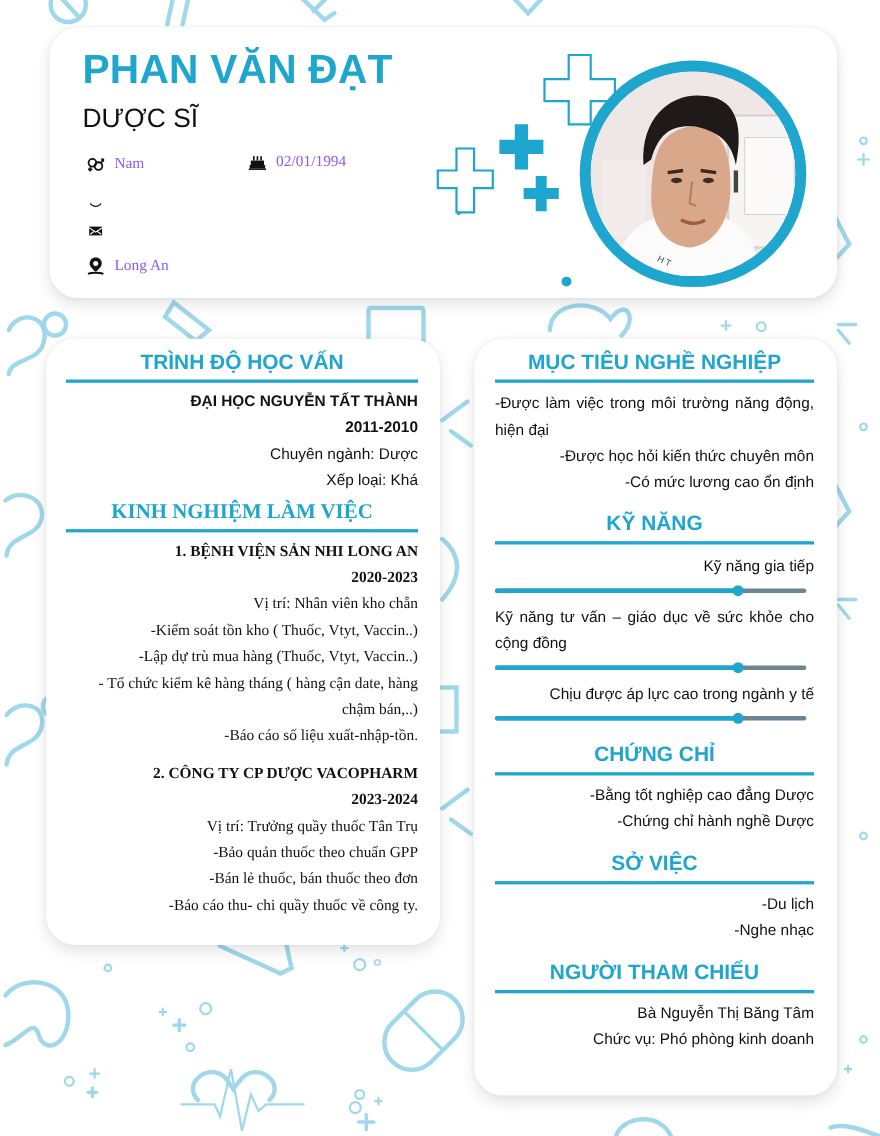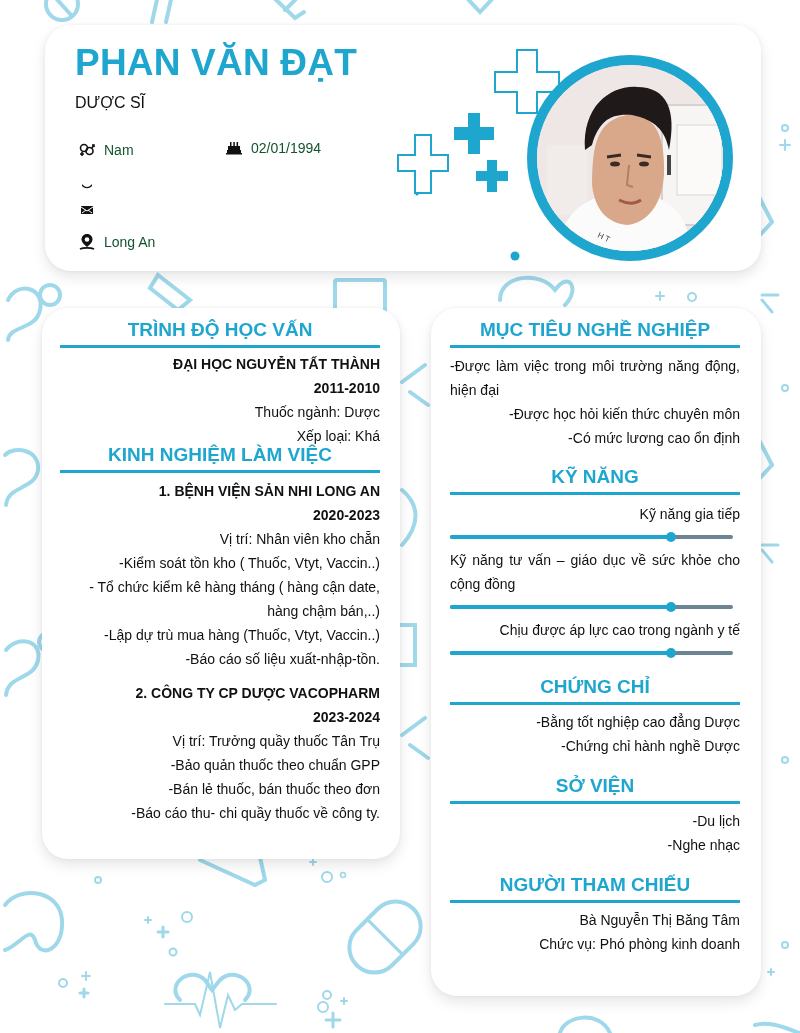--- a/index.html
+++ b/index.html
@@ -11,23 +11,23 @@
   .card {
     position: absolute; background: #fff; border-radius: 26px;
     box-shadow: 0 6px 14px rgba(0,0,0,0.10), 0 0 4px rgba(0,0,0,0.05);
     z-index: 1;
   }
   .header-card { left: 45px; top: 25px; width: 716px; height: 246px; }
   .left-card { left: 42px; top: 308px; width: 358px; height: 551px; }
   .right-card { left: 431px; top: 308px; width: 330px; height: 688px; }
 
   .name { position: absolute; left: 30px; top: 17px; font-size: 37px; font-weight: bold; color: #1fa6cf; letter-spacing: 0.2px; }
-  .role { position: absolute; left: 30px; top: 69px; font-size: 16px; color: #111; }
-
-  .info { position: absolute; display: flex; align-items: center; font-size: 14px; color: #14532d; }
+  .role { position: absolute; left: 30px; top: 69px; font-size: 24px; color: #111; }
+
+  .info { position: absolute; display: flex; align-items: center; font-size: 14px; color: #8b5cf6; font-family: Liberation Serif, serif; }
   .info .ico { width: 18px; height: 18px; margin-right: 8px; display: inline-flex; align-items: center; justify-content: center; }
 
   .photo-ring {
     position: absolute; left: 482px; top: 30px; width: 206px; height: 206px; border-radius: 50%;
     background: #1fa6cf; padding: 10px;
   }
   .photo {
     width: 100%; height: 100%; border-radius: 50%; overflow: hidden; position: relative;
     background: linear-gradient(135deg, #e9dede 0%, #f3eeee 40%, #dcd6d6 100%);
   }
@@ -205,36 +205,36 @@
   </div>
 </div>
 
 <div class="card left-card">
   <div class="lc" style="top:11px;">
     <div class="sec-title">TRÌNH ĐỘ HỌC VẤN</div>
     <div class="sec-rule"></div>
     <div style="margin-top:4px;">
       <div class="line bold">ĐẠI HỌC NGUYỄN TẤT THÀNH</div>
       <div class="line bold">2011-2010</div>
-      <div class="line">Thuốc ngành: Dược</div>
+      <div class="line">Chuyên ngành: Dược</div>
       <div class="line">Xếp loại: Khá</div>
     </div>
   </div>
 
-  <div class="lc" style="top:136px;">
+  <div class="lc" style="top:147px;font-family:Liberation Serif, serif;">
     <div class="sec-title">KINH NGHIỆM LÀM VIỆC</div>
     <div class="sec-rule"></div>
 
     <div style="margin-top:6px;">
       <div class="line bold">1. BỆNH VIỆN SẢN NHI LONG AN</div>
       <div class="line bold">2020-2023</div>
       <div class="line">Vị trí: Nhân viên kho chẵn</div>
       <div class="line">-Kiểm soát tồn kho ( Thuốc, Vtyt, Vaccin..)</div>
+      <div class="line">-Lập dự trù mua hàng (Thuốc, Vtyt, Vaccin..)</div>
       <div class="line">- Tổ chức kiểm kê hàng tháng ( hàng cận date, hàng chậm bán,..)</div>
-      <div class="line">-Lập dự trù mua hàng (Thuốc, Vtyt, Vaccin..)</div>
       <div class="line">-Báo cáo số liệu xuất-nhập-tồn.</div>
     </div>
 
     <div style="margin-top:10px;">
       <div class="line bold">2. CÔNG TY CP DƯỢC VACOPHARM</div>
       <div class="line bold">2023-2024</div>
       <div class="line">Vị trí: Trưởng quầy thuốc Tân Trụ</div>
       <div class="line">-Bảo quản thuốc theo chuẩn GPP</div>
       <div class="line">-Bán lẻ thuốc, bán thuốc theo đơn</div>
       <div class="line">-Báo cáo thu- chi quầy thuốc về công ty.</div>
@@ -285,21 +285,21 @@
   <div class="rc" style="top:368px;">
     <div class="sec-title">CHỨNG CHỈ</div>
     <div class="sec-rule"></div>
     <div style="margin-top:5px;">
       <div class="line">-Bằng tốt nghiệp cao đẳng Dược</div>
       <div class="line">-Chứng chỉ hành nghề Dược</div>
     </div>
   </div>
 
   <div class="rc" style="top:467px;">
-    <div class="sec-title">SỞ VIỆN</div>
+    <div class="sec-title">SỞ VIỆC</div>
     <div class="sec-rule"></div>
     <div style="margin-top:5px;">
       <div class="line">-Du lịch</div>
       <div class="line">-Nghe nhạc</div>
     </div>
   </div>
 
   <div class="rc" style="top:566px;">
     <div class="sec-title">NGƯỜI THAM CHIẾU</div>
     <div class="sec-rule"></div>

